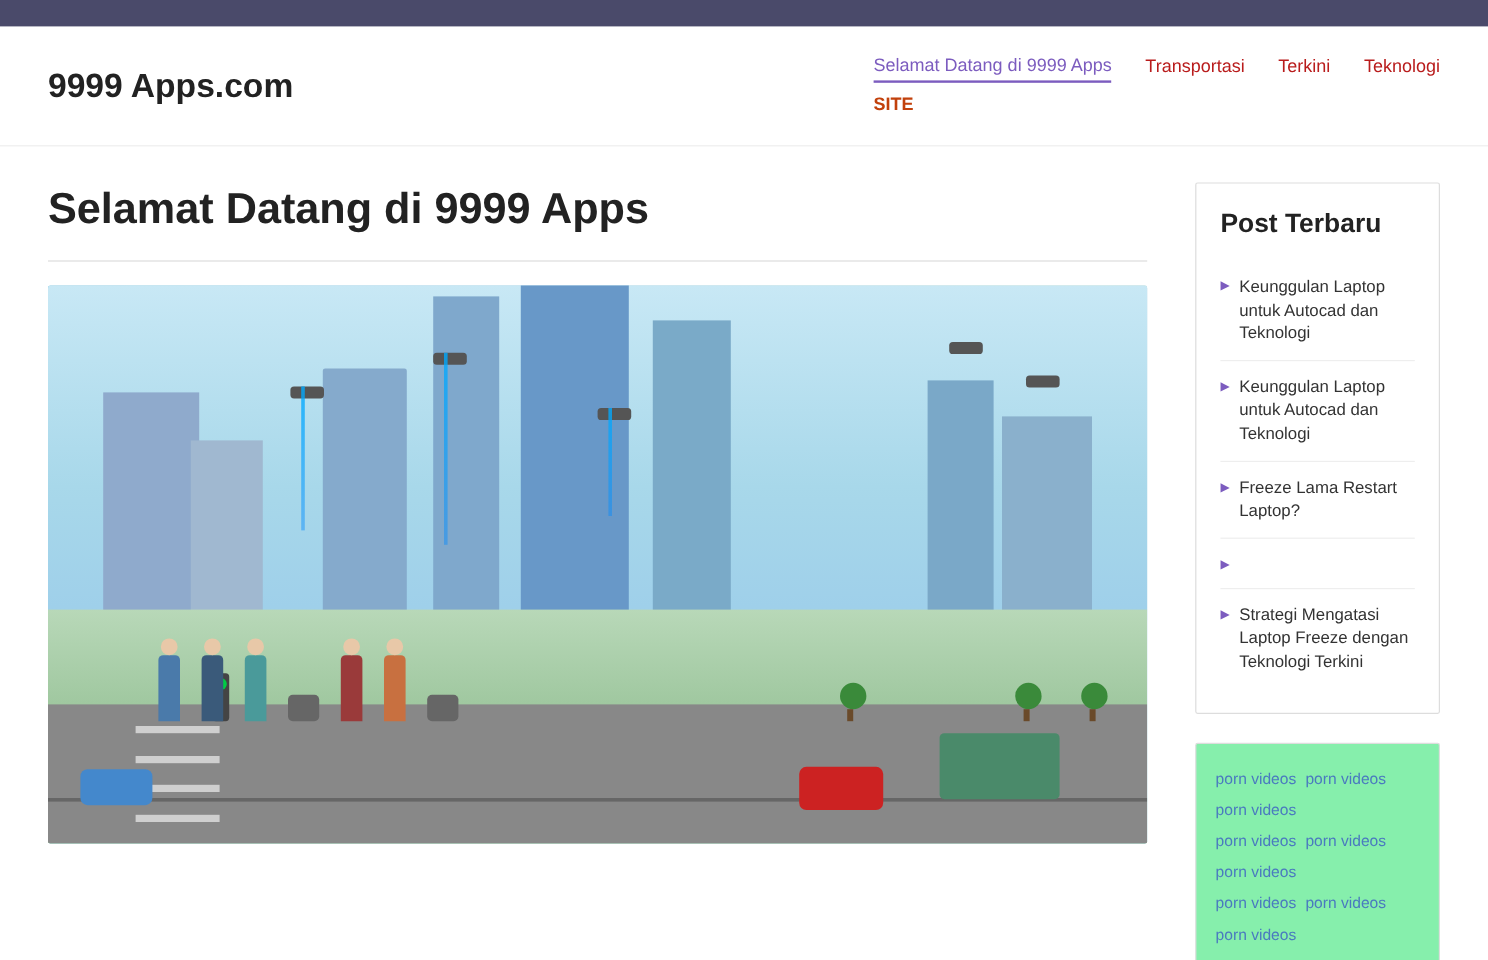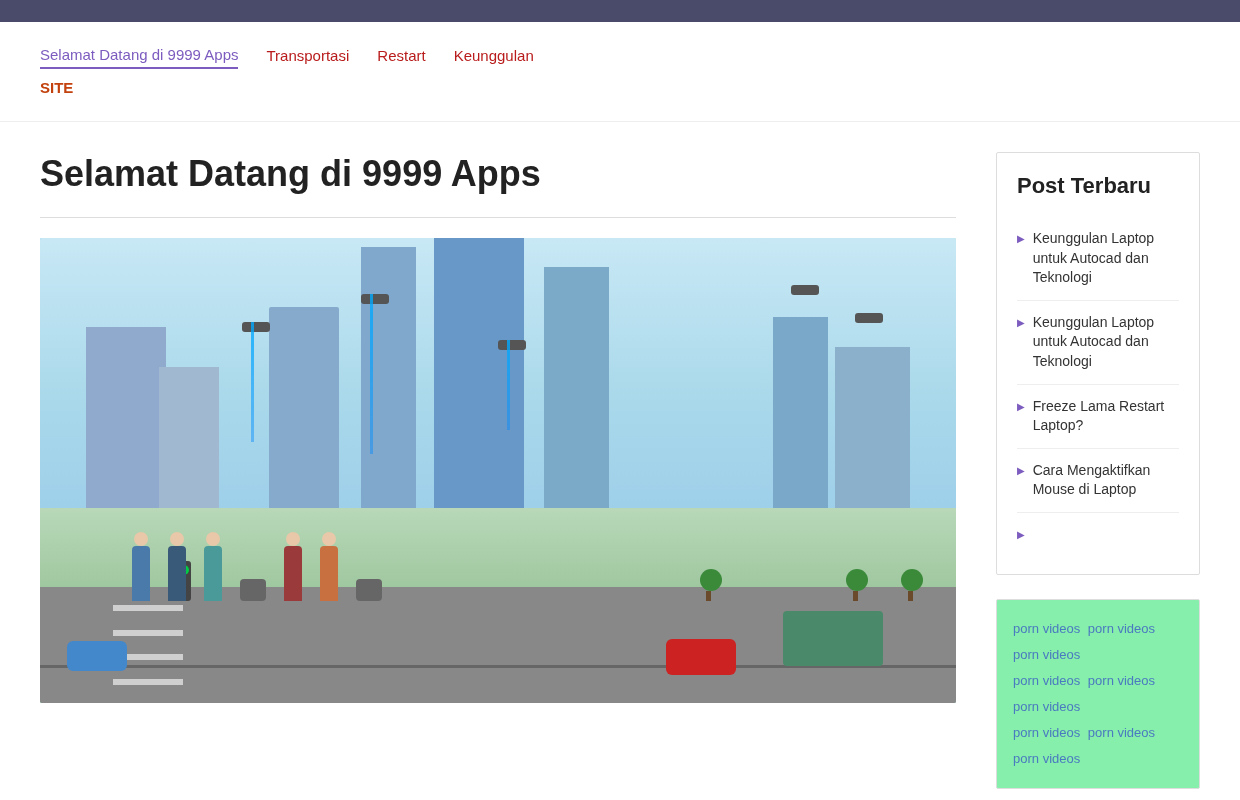--- a/index.html
+++ b/index.html
@@ -362,27 +362,28 @@
       text-decoration: none;
       margin-right: 4px;
     }
   </style>
 </head>
 <body>
 
 <div class="top-bar"></div>
 
 <header class="header">
+  <a class="site-title">9999 Apps.com</a>
 
   <div class="header-center">
     <nav class="nav">
       <a class="active">Selamat Datang di 9999 Apps</a>
       <a>Transportasi</a>
-      <a>Restart</a>
-      <a>Keunggulan</a>
+      <a>Terkini</a>
+      <a>Teknologi</a>
     </nav>
     <div class="nav-row2">
       <a>SITE</a>
     </div>
   </div>
 
 </header>
 
 <div class="page-wrap">
 
@@ -474,24 +475,24 @@
       <a class="post-link">
         <span class="post-link-icon">▶</span>
         <span>Keunggulan Laptop untuk Autocad dan Teknologi</span>
       </a>
       <a class="post-link">
         <span class="post-link-icon">▶</span>
         <span>Freeze Lama Restart Laptop?</span>
       </a>
       <a class="post-link">
         <span class="post-link-icon">▶</span>
-        <span>Cara Mengaktifkan Mouse di Laptop</span>
       </a>
       <a class="post-link">
         <span class="post-link-icon">▶</span>
+        <span>Strategi Mengatasi Laptop Freeze dengan Teknologi Terkini</span>
       </a>
     </div>
 
     <div class="spam-section">
       <a>porn videos</a>
       <a>porn videos</a>
       <a>porn videos</a>
       <br>
       <a>porn videos</a>
       <a>porn videos</a>

